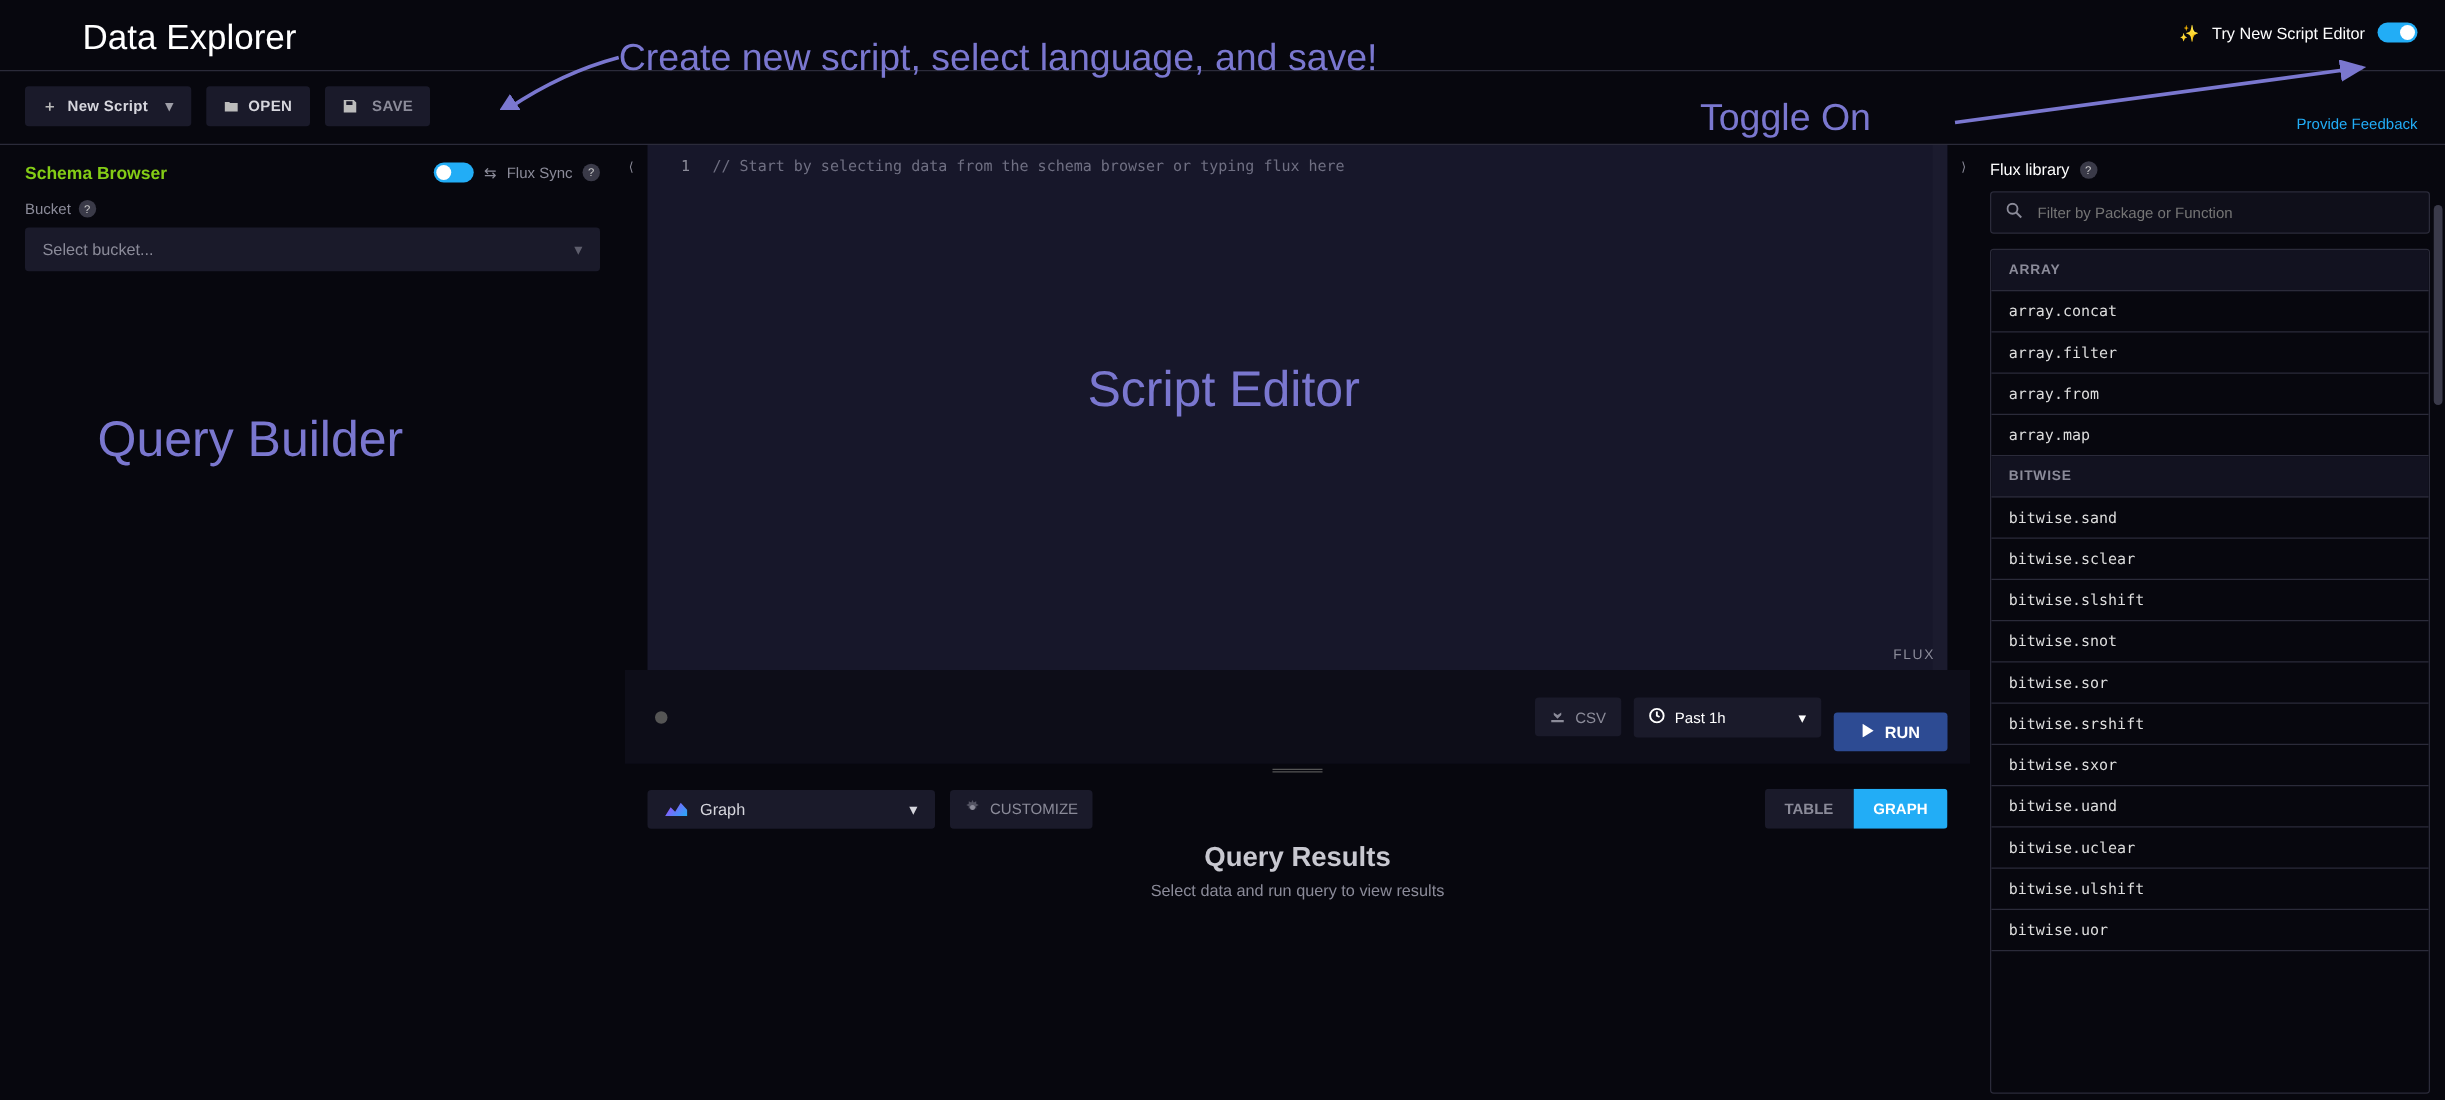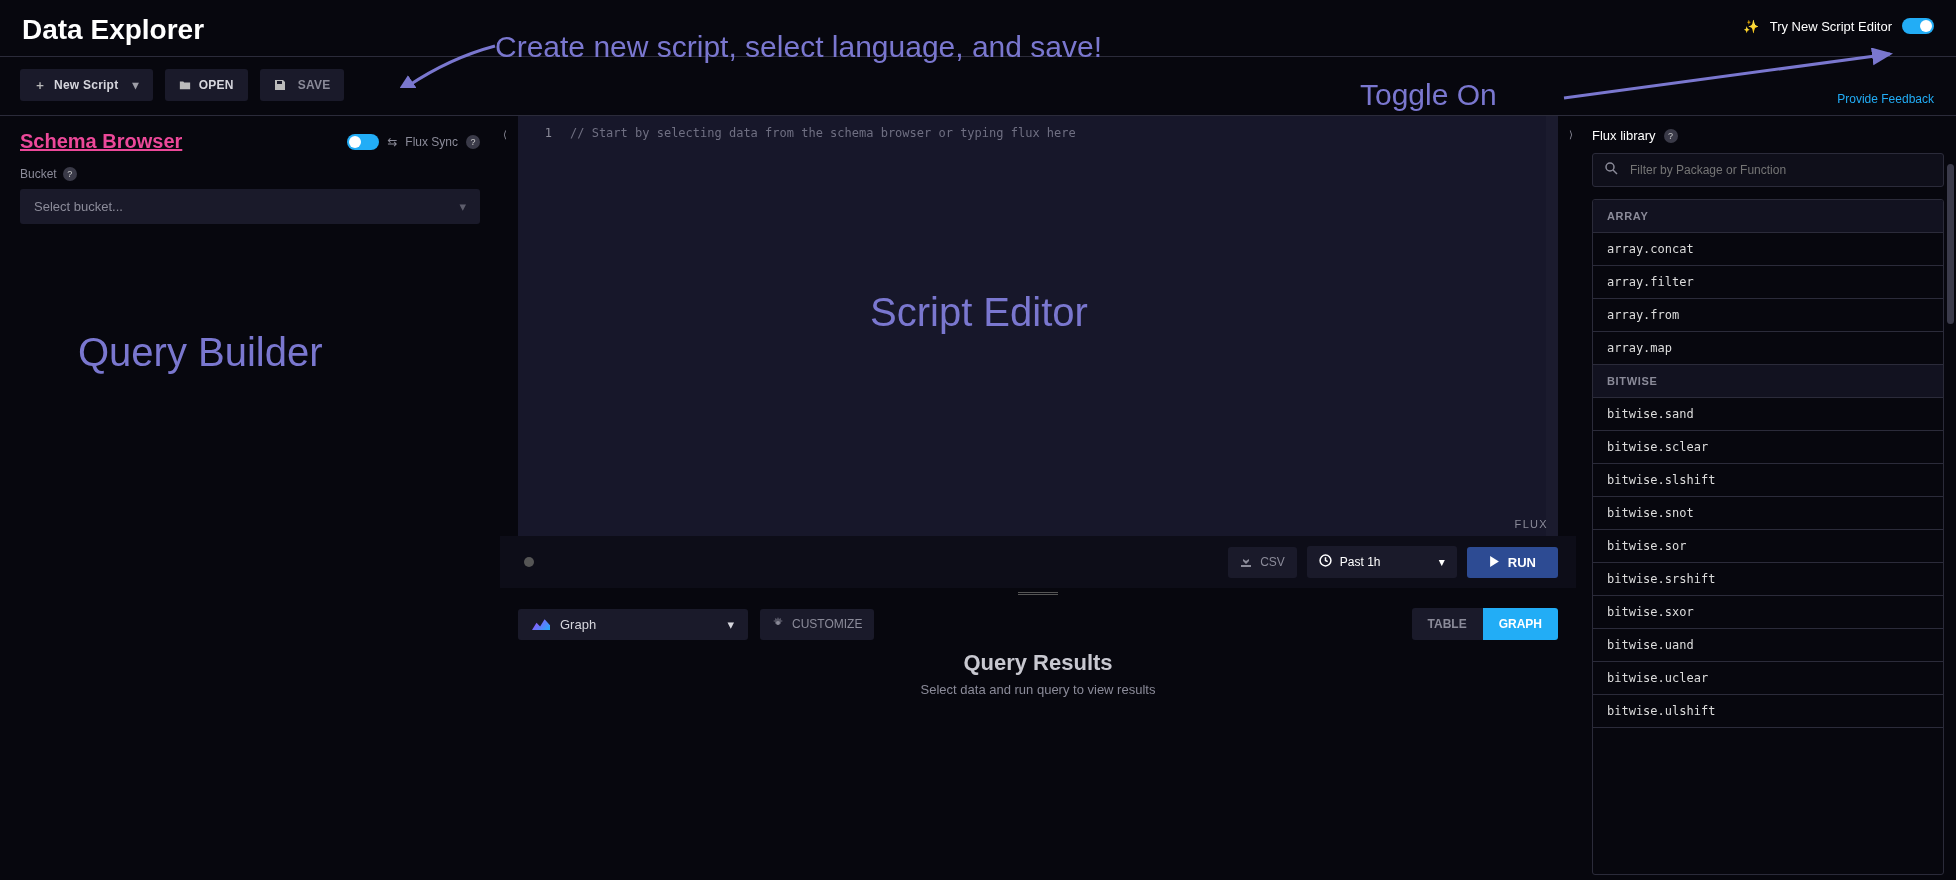--- a/index.html
+++ b/index.html
@@ -10,57 +10,57 @@
     --border:#2b2b3a;
     --text:#d6d6dd;
     --text-dim:#8b8b99;
     --accent:#22adf6;
     --accent2:#1f7ddb;
     --purple:#7a77cf;
     --code:#6f6f82;
   }
   *{box-sizing:border-box;}
   html,body{margin:0;padding:0;background:var(--bg);color:var(--text);font-family:"Helvetica Neue",Arial,sans-serif;font-size:13px;width:1956px;height:880px;overflow:hidden;position:relative;}
-  .title{font-size:28px;font-weight:700;padding:14px 22px 10px;color:#fff;}
+  .title{font-size:28px;font-weight:400;padding:14px 22px 10px;color:#fff;margin-left:44px;}
   .hr{height:1px;background:var(--border);margin:0 0 0 0;}
   .toolbar{display:flex;align-items:center;gap:12px;padding:12px 20px 14px;}
   .btn{display:inline-flex;align-items:center;gap:8px;background:var(--panel);border:none;color:var(--text);padding:9px 14px;border-radius:3px;font-size:12px;font-weight:600;cursor:pointer;letter-spacing:.02em;}
   .btn .icon{width:12px;height:12px;display:inline-flex;align-items:center;justify-content:center;color:#bbb;}
   .btn.dim{color:var(--text-dim);gap:12px;}
   .btn .caret{margin-left:6px;opacity:.7;}
   .top-right{position:absolute;top:18px;right:22px;display:flex;align-items:center;gap:10px;font-size:13px;color:#fff;}
   .feedback{position:absolute;right:22px;top:92px;color:var(--accent);font-size:12px;cursor:pointer;}
   .toggle{width:32px;height:16px;border-radius:10px;background:var(--accent);position:relative;cursor:pointer;}
   .toggle::after{content:"";position:absolute;width:12px;height:12px;border-radius:50%;background:#fff;top:2px;right:2px;}
   .toggle.left::after{left:2px;right:auto;}
   
   .main{display:flex;height:760px;}
   .sidebar-left{width:500px;padding:8px 20px 0 20px;display:flex;flex-direction:column;border-top:1px solid var(--border);}
   .sb-header{display:flex;align-items:center;justify-content:space-between;padding:6px 0 8px;}
-  .sb-title{font-weight:600;color:#ec4899;font-size:20px;text-decoration:underline;}
+  .sb-title{font-weight:600;color:#84cc16;font-size:14px;}
   .flux-sync{display:flex;align-items:center;gap:8px;font-size:12px;color:var(--text-dim);}
   .sync-icon{font-size:12px;}
   .label-row{font-size:12px;color:var(--text-dim);padding:6px 0 8px;display:flex;align-items:flex-end;gap:6px;}
   .help{display:inline-flex;width:14px;height:14px;border-radius:50%;background:#3a3a48;color:#ccc;font-size:9px;align-items:center;justify-content:center;}
   .select{background:var(--panel);border-radius:3px;display:flex;align-items:center;justify-content:space-between;padding:10px 14px;color:var(--text-dim);cursor:pointer;}
   .select .caret{opacity:.6;}
   .center{flex:1;display:flex;flex-direction:column;border-top:1px solid var(--border);position:relative;}
   .collapse-handle{position:absolute;top:10px;width:14px;height:16px;color:var(--text-dim);font-size:10px;display:flex;align-items:center;justify-content:center;cursor:pointer;}
   .collapse-left{left:-2px;}
   .collapse-right{right:-2px;}
   .editor{flex:0 0 420px;background:#17172a;position:relative;overflow:hidden;margin:0 18px;}
   .gutter{position:absolute;left:0;top:0;bottom:0;width:44px;text-align:right;padding:10px 10px 0 0;color:var(--text-dim);font-family:Menlo,Consolas,monospace;font-size:12px;}
   .code{position:absolute;left:52px;right:0;top:10px;font-family:Menlo,Consolas,monospace;font-size:12px;color:var(--code);white-space:pre;}
   .lang-tag{position:absolute;right:10px;bottom:6px;font-size:11px;letter-spacing:.12em;color:var(--text-dim);}
   .editor-scroll{position:absolute;right:0;top:0;bottom:0;width:12px;background:rgba(255,255,255,.02);}
   .run-row{display:flex;align-items:center;justify-content:flex-end;gap:10px;padding:10px 18px;background:#0d0d18;}
   .run-row .status-dot{width:10px;height:10px;border-radius:50%;background:#555;margin-right:auto;margin-left:6px;}
   .pill{display:inline-flex;align-items:center;gap:8px;background:var(--panel);padding:8px 12px;border-radius:3px;color:var(--text-dim);font-size:12px;cursor:pointer;}
   .time-pill{min-width:150px;justify-content:space-between;color:#fff;}
-  .run-btn{background:#2d4b93;color:#fff;font-weight:700;padding:8px 22px;border-radius:3px;display:inline-flex;align-items:center;gap:8px;cursor:pointer;font-size:13px;}
+  .run-btn{background:#2d4b93;color:#fff;font-weight:700;padding:8px 22px;border-radius:3px;display:inline-flex;align-items:center;gap:8px;cursor:pointer;font-size:13px;margin-top:24px;}
   .drag-bar{height:10px;display:flex;align-items:center;justify-content:center;cursor:row-resize;margin:0 18px;}
   .drag-bar .grip{width:40px;height:3px;border-top:1px solid #555;border-bottom:1px solid #555;}
   .results-bar{display:flex;align-items:center;gap:12px;padding:10px 18px;}
   .viz-select{background:var(--panel);border-radius:3px;padding:8px 14px;display:flex;align-items:center;gap:10px;min-width:230px;justify-content:space-between;cursor:pointer;}
   .viz-left{display:flex;align-items:center;gap:10px;}
   .viz-icon{width:18px;height:12px;background:linear-gradient(135deg,#b13cff 0%,#22adf6 100%);clip-path:polygon(0% 100%,25% 40%,45% 70%,70% 10%,100% 60%,100% 100%);}
   .seg{display:flex;border-radius:3px;overflow:hidden;margin-left:auto;}
   .seg .seg-btn{background:var(--panel);color:var(--text-dim);padding:9px 16px;font-size:12px;font-weight:700;cursor:pointer;}
   .seg .seg-btn.active{background:var(--accent);color:#fff;}
   .results-body{flex:1;display:flex;flex-direction:column;align-items:center;color:var(--text-dim);}
@@ -242,20 +242,21 @@
         <div class="lib-item">bitwise.sand</div>
         <div class="lib-item">bitwise.sclear</div>
         <div class="lib-item">bitwise.slshift</div>
         <div class="lib-item">bitwise.snot</div>
         <div class="lib-item">bitwise.sor</div>
         <div class="lib-item">bitwise.srshift</div>
         <div class="lib-item">bitwise.sxor</div>
         <div class="lib-item">bitwise.uand</div>
         <div class="lib-item">bitwise.uclear</div>
         <div class="lib-item">bitwise.ulshift</div>
+        <div class="lib-item">bitwise.uor</div>
       </div>
     <div class="lib-scrollbar">
         <div class="thumb"></div>
       </div>
   </div>
 
 </div>
 
 <div class="anno" style="left:495px;top:30px;font-size:30px;">Create new script, select language, and save!</div>
 <svg class="arrow" style="left:400px;top:38px;" width="100" height="50">

